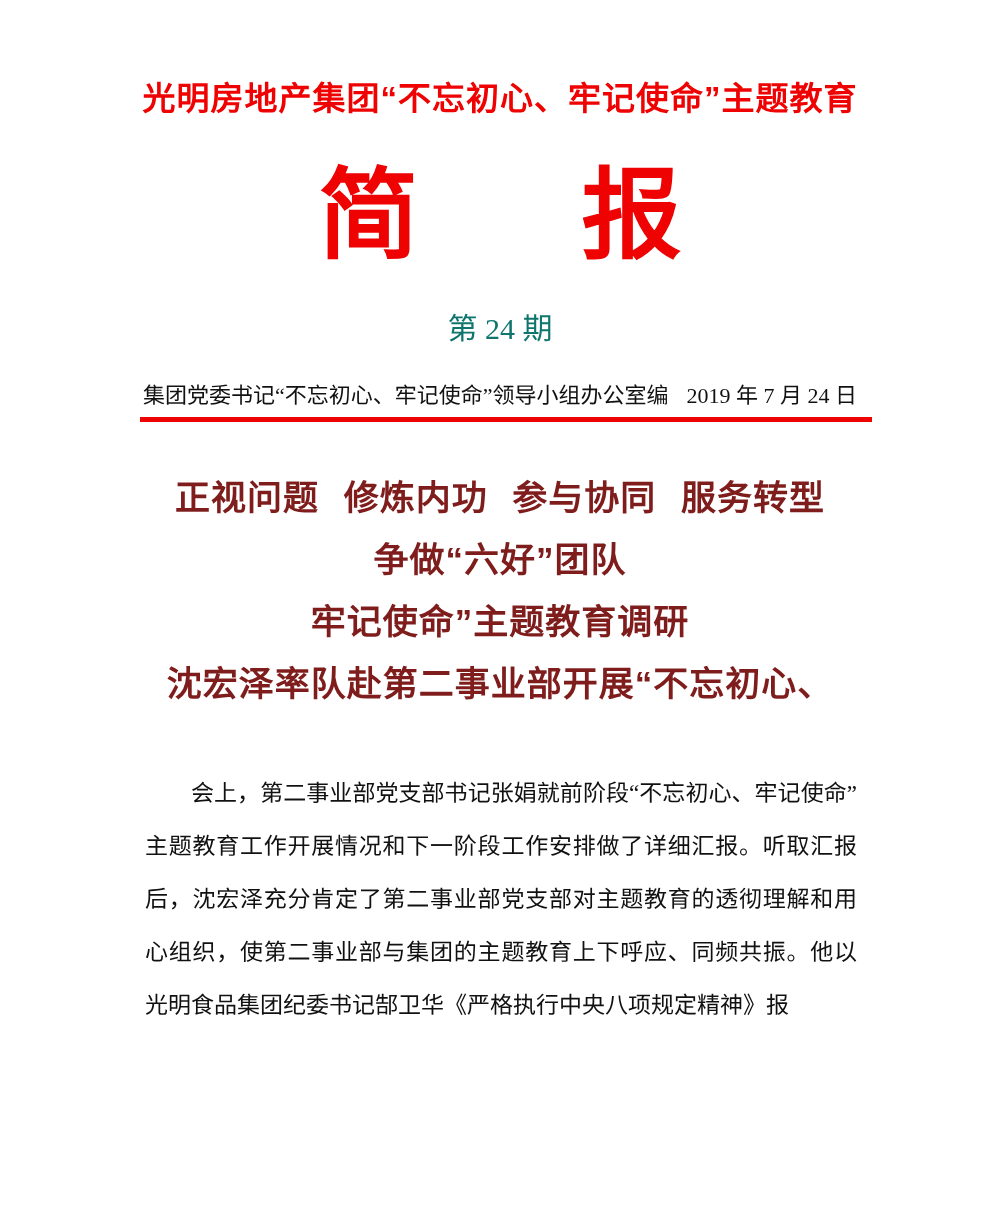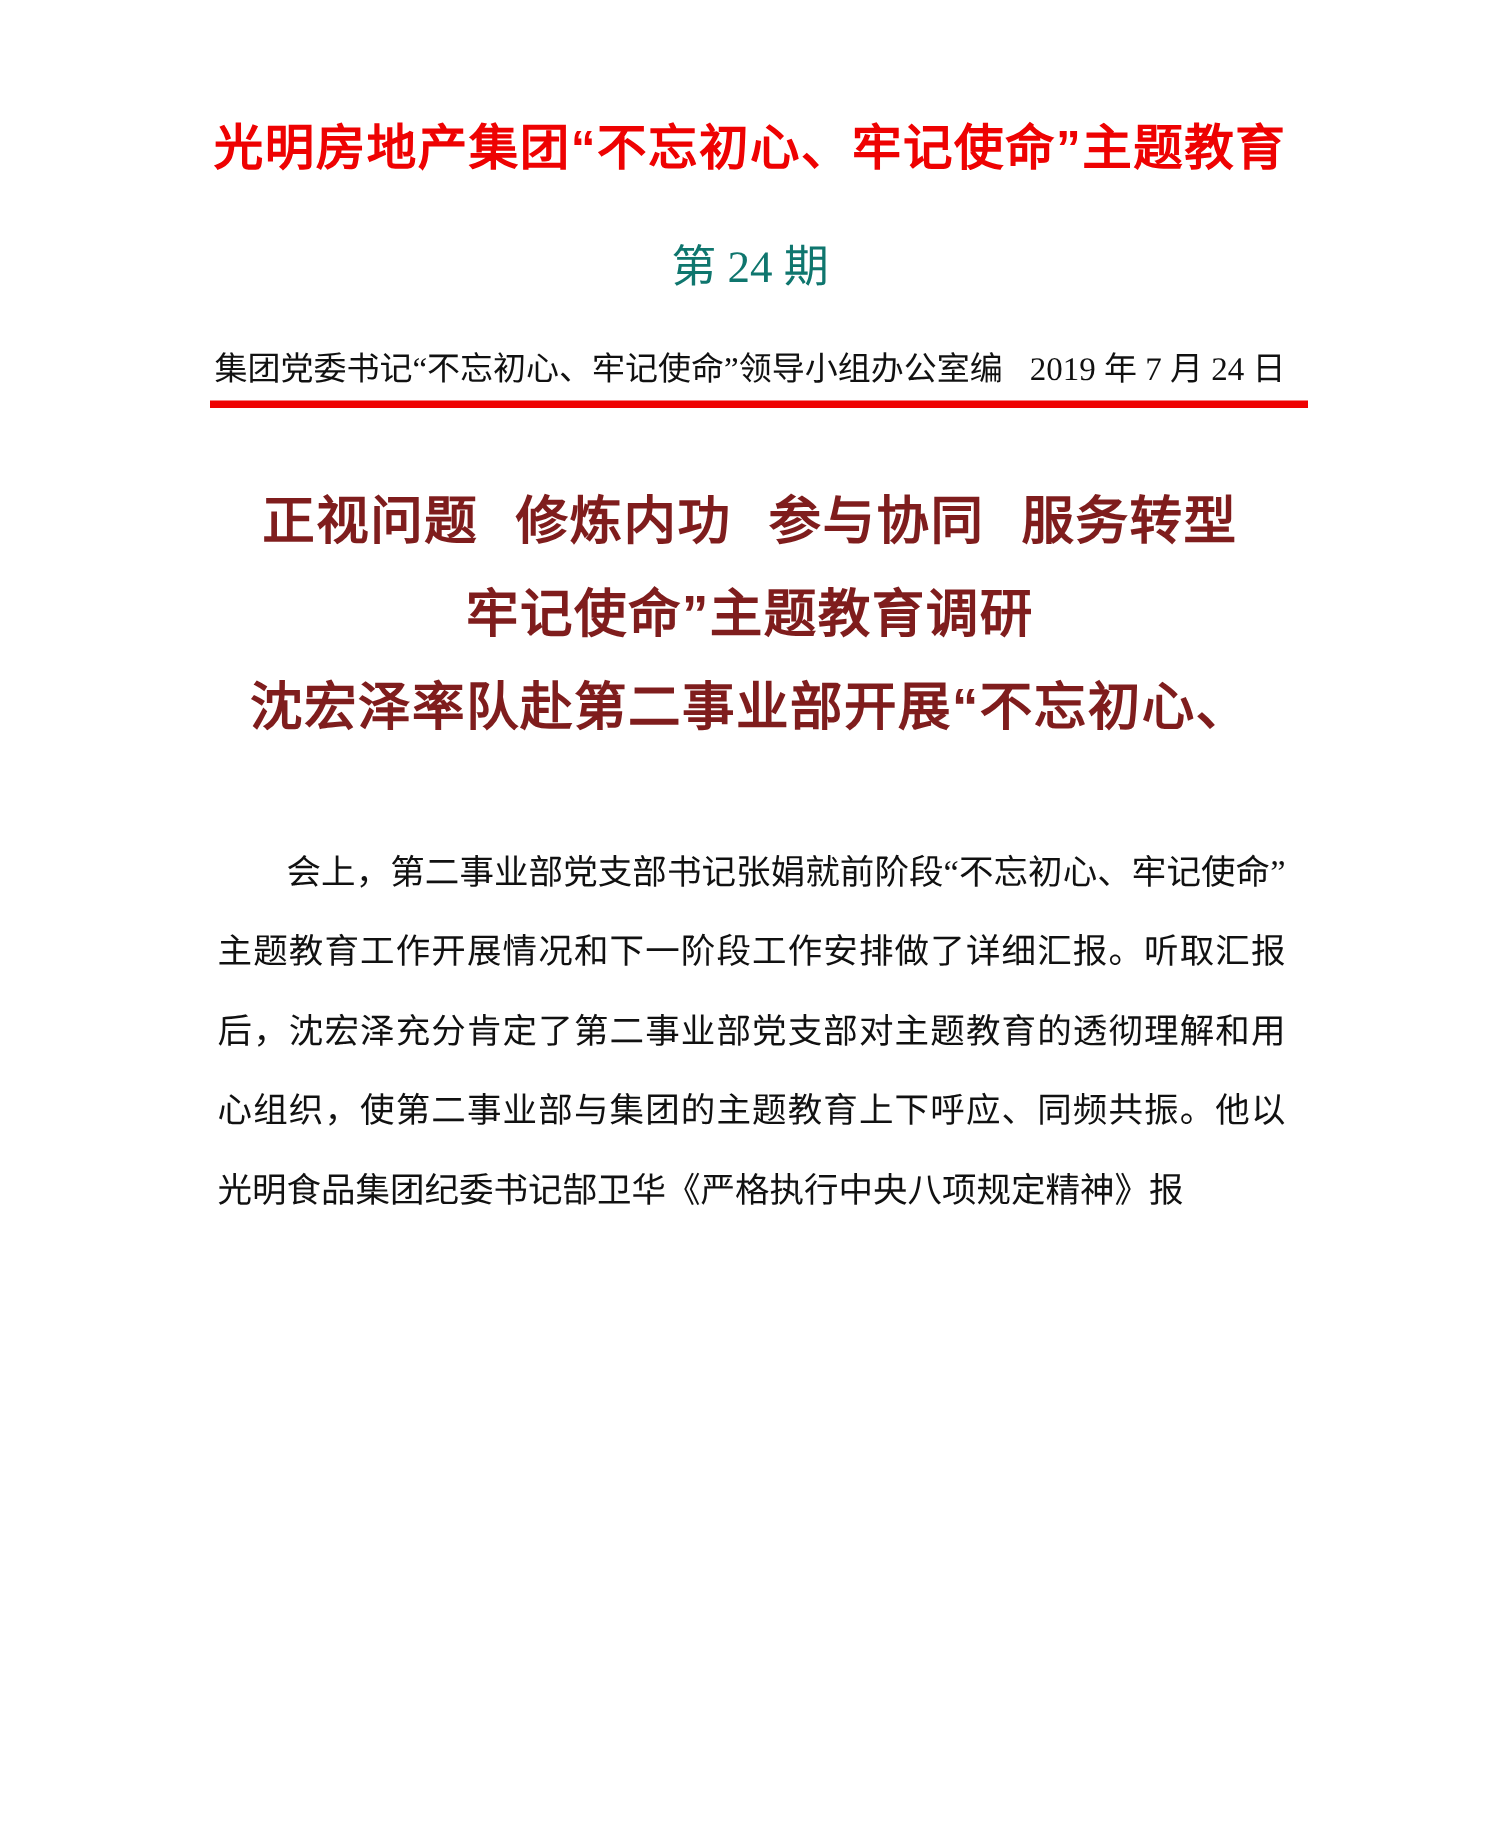--- a/index.html
+++ b/index.html
@@ -75,31 +75,33 @@
   }
   .article p { margin: 0; text-indent: 2em; }
 </style>
 </head>
 <body>
 
 <div class="page">
 
   <div class="org-title">光明房地产集团“不忘初心、牢记使命”主题教育</div>
 
+  <div class="masthead">简 报</div>
 
   <div class="issue">第 24 期</div>
 
   <div class="editor-line">
     <span>集团党委书记“不忘初心、牢记使命”领导小组办公室编</span><span class="editor-date">2019 年 7 月 24 日</span>
   </div>
 
   <div class="red-divider"></div>
 
   <div class="headline">
     <div class="hl">正视问题 修炼内功 参与协同 服务转型</div>
+    <div class="hl">争做“六好”团队</div>
     <div class="hl">牢记使命”主题教育调研</div>
     <div class="hl">沈宏泽率队赴第二事业部开展“不忘初心、</div>
   </div>
 
   <div class="article">
     <p>会上，第二事业部党支部书记张娟就前阶段“不忘初心、牢记使命”主题教育工作开展情况和下一阶段工作安排做了详细汇报。听取汇报后，沈宏泽充分肯定了第二事业部党支部对主题教育的透彻理解和用心组织，使第二事业部与集团的主题教育上下呼应、同频共振。他以光明食品集团纪委书记郜卫华《严格执行中央八项规定精神》报</p>
   </div>
 
 </div>
 

